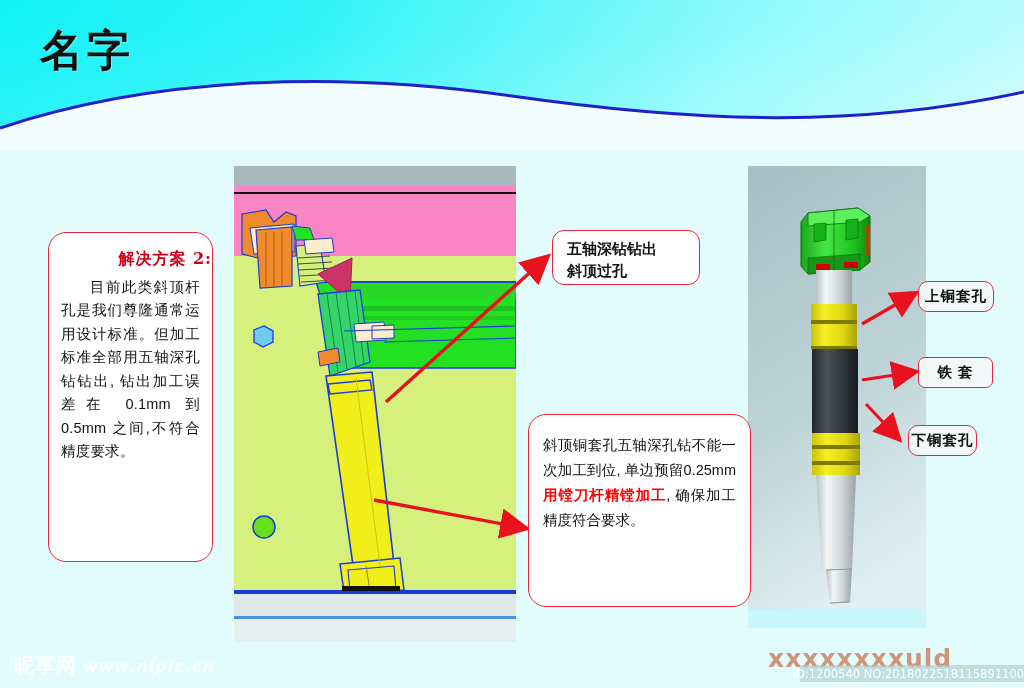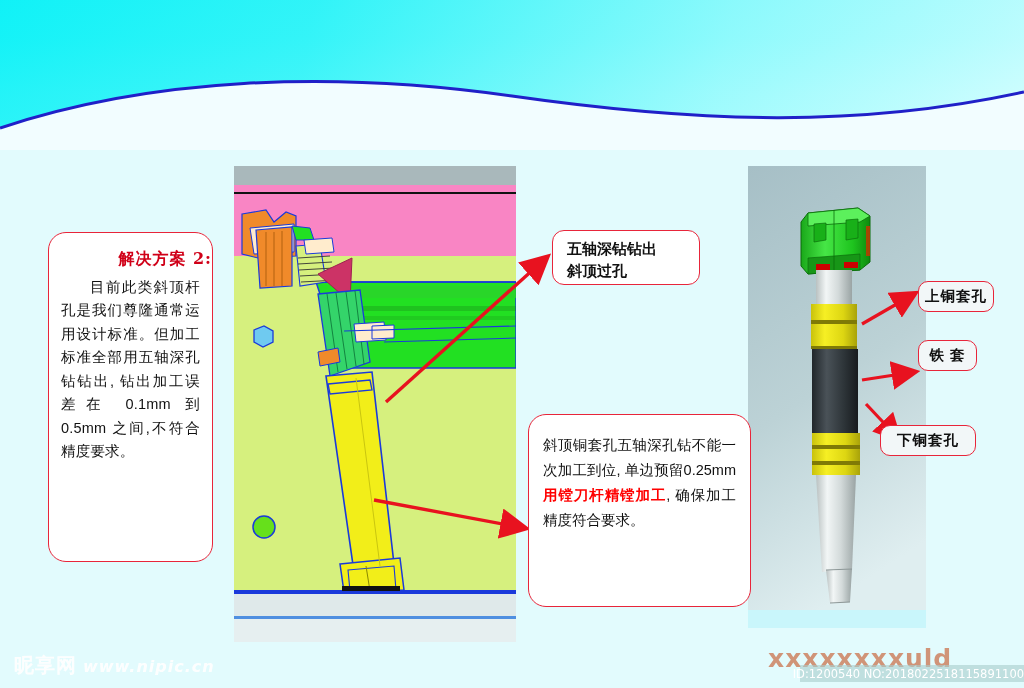--- a/index.html
+++ b/index.html
@@ -71,22 +71,22 @@
   #callout-boring .cb .indent{text-indent:2em;display:inline;}
   .red{color:#ff0000;font-weight:bold;}
 
   
   .rlabel{
     position:absolute;background:#f2f7f8;border:1.7px solid #e8253a;border-radius:10px;
     font-size:14.5px;font-weight:bold;color:#111;display:flex;align-items:center;
     justify-content:center;box-sizing:border-box;letter-spacing:1px;
   }
   #label-upper-sleeve{left:918px;top:281px;width:76px;height:31px;}
-  #label-iron-sleeve{left:918px;top:340px;width:59px;height:31px;}
-  #label-lower-sleeve{left:880px;top:425px;width:96px;height:31px;}
+  #label-iron-sleeve{left:918px;top:357px;width:75px;height:31px;border-radius:7px;}
+  #label-lower-sleeve{left:908px;top:425px;width:69px;height:31px;}
 
   
   .cad-main{position:absolute;left:234px;top:166px;width:282px;height:476px;overflow:hidden;background:#e8f7fb;}
   .cad-right{position:absolute;left:748px;top:166px;width:178px;height:462px;overflow:hidden;}
 
   
   #watermark-logo{
     position:absolute;left:14px;top:652px;
     font-family:"DejaVu Sans","Liberation Sans",sans-serif;
     color:#ffffff;font-size:20px;font-weight:bold;letter-spacing:1px;
@@ -109,20 +109,21 @@
 <body>
 
 <div class="stage">
 
   <div class="header">
     <div class="header-grad2"></div>
     <svg class="wave" viewBox="0 0 1024 150" preserveAspectRatio="none">
       <path d="M0,128 C150,78 330,70 512,96 C700,123 860,128 1024,92 L1024,150 L0,150 Z" fill="#f2fdff"></path>
       <path d="M0,128 C150,78 330,70 512,96 C700,123 860,128 1024,92" fill="none" stroke="#2020c8" stroke-width="3"></path>
     </svg>
+    <div class="title-name">名字</div>
   </div>
 
   <div class="cad-main">
     <svg width="282" height="476" viewBox="0 0 282 476">
       <rect x="0" y="0" width="282" height="476" fill="#eaf7fb"></rect>
 
       <rect x="0" y="0" width="282" height="19" fill="#a9b8bb"></rect>
       <rect x="0" y="19" width="282" height="7" fill="#f985c4"></rect>
       <rect x="0" y="26" width="282" height="2" fill="#111"></rect>
 

